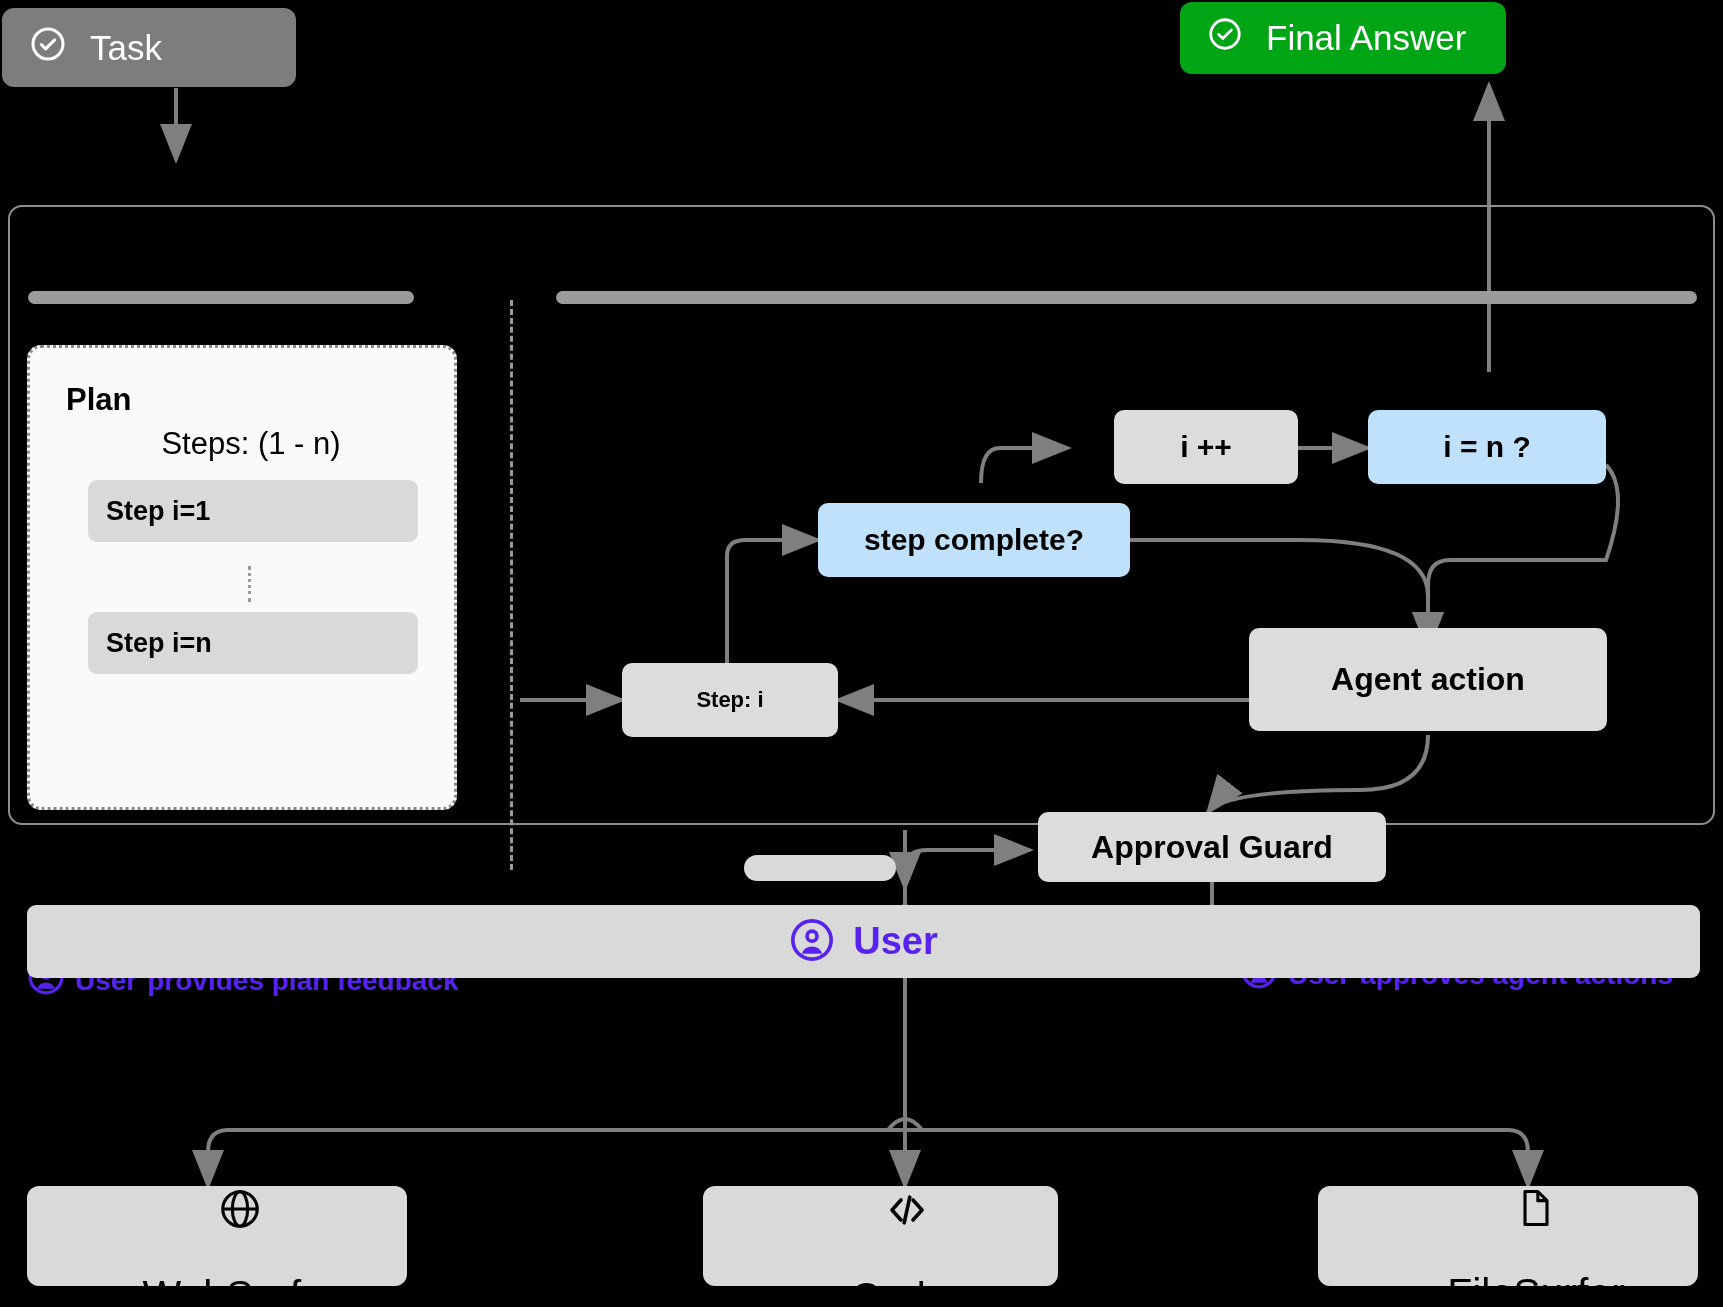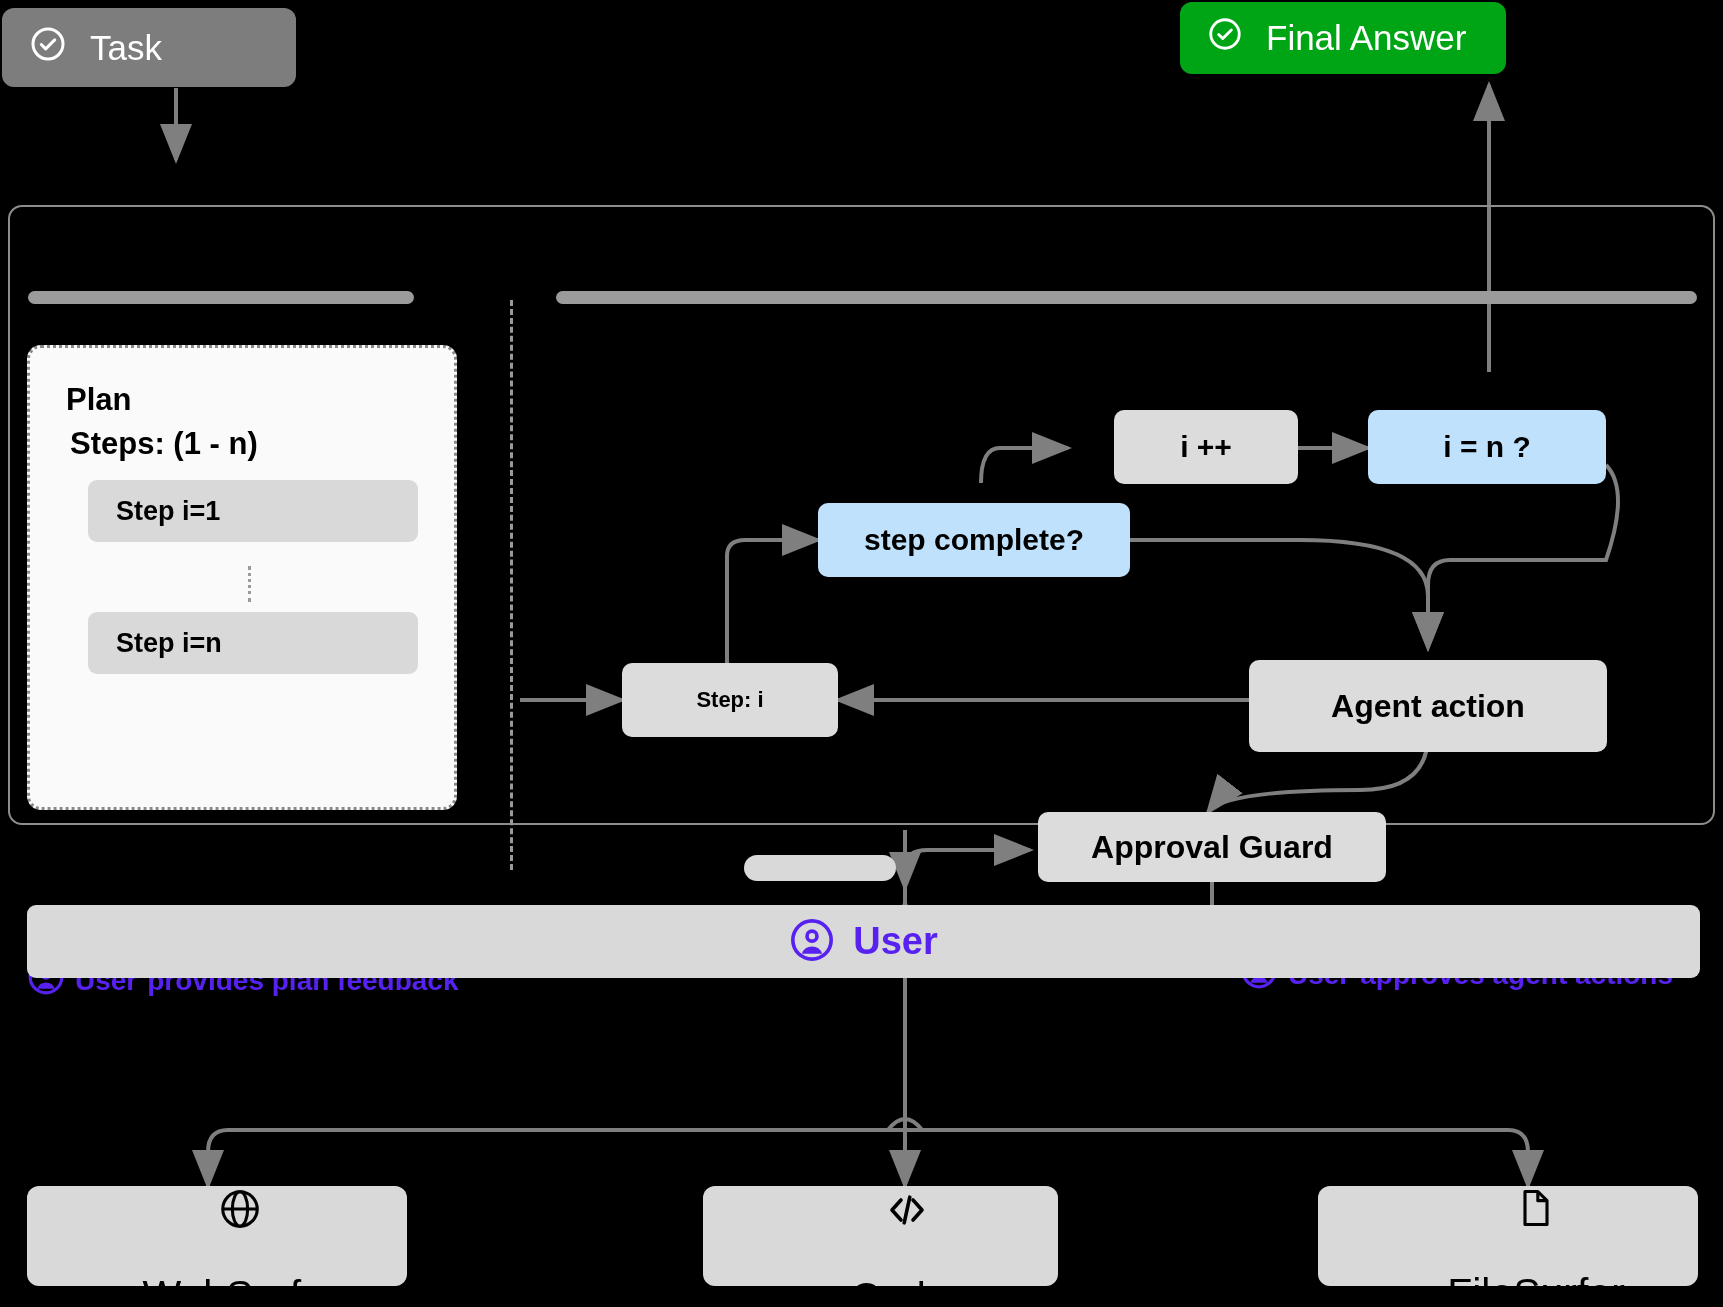--- a/index.html
+++ b/index.html
@@ -36,24 +36,24 @@
   }
   .hbar{position:absolute;background:#9b9b9b;border-radius:7px;height:13px;}
 
   
   #plan-panel{
     position:absolute;left:27px;top:345px;width:430px;height:465px;
     background:#fafafa;border:3px dotted #8a8a8a;border-radius:14px;box-sizing:border-box;
     padding:24px 22px 0 36px;
   }
   #plan-panel .ptitle{font-size:31px;font-weight:700;color:#000;margin:10px 0 8px 0;}
-  #plan-panel .psteps{font-size:31px;font-weight:700;color:#000;margin:0 0 18px 4px;}
+  #plan-panel .psteps{font-size:31px;font-weight:400;color:#000;margin:0 0 18px 4px;text-align:center;}
   .step-pill{
     margin-left:22px;width:330px;height:62px;background:#d9d9d9;border-radius:9px;
-    display:flex;align-items:center;padding-left:28px;box-sizing:border-box;
+    display:flex;align-items:center;padding-left:18px;box-sizing:border-box;
     font-size:27px;font-weight:700;color:#000;margin-bottom:24px;
   }
   .vdots{
     width:0;height:36px;border-left:3px dotted #9a9a9a;margin:0 auto 10px auto;
   }
   .dash-divider{
     position:absolute;left:510px;top:300px;width:0;height:570px;
     border-left:3px dashed #9a9a9a;
   }
 
@@ -182,21 +182,21 @@
 </div>
 
 <div class="node gray" style="left:1114px;top:410px;width:184px;height:74px;font-size:30px;">
   <span>i ++</span>
 </div>
 
 <div class="node blue" style="left:1368px;top:410px;width:238px;height:74px;font-size:30px;">
   <span>i = n ?</span>
 </div>
 
-<div class="node gray" style="left:1249px;top:660px;width:358px;height:92px;font-size:32px;">
+<div class="node gray" style="left:1249px;top:628px;width:358px;height:103px;font-size:32px;">
   <span>Agent action</span>
 </div>
 
 <div class="node gray" style="left:1038px;top:812px;width:348px;height:70px;font-size:32px;">
   <span>Approval Guard</span>
 </div>
 
 <div class="annot" style="left:27px;top:958px;">
   <span>
     <svg width="38" height="38" viewBox="0 0 24 24">

